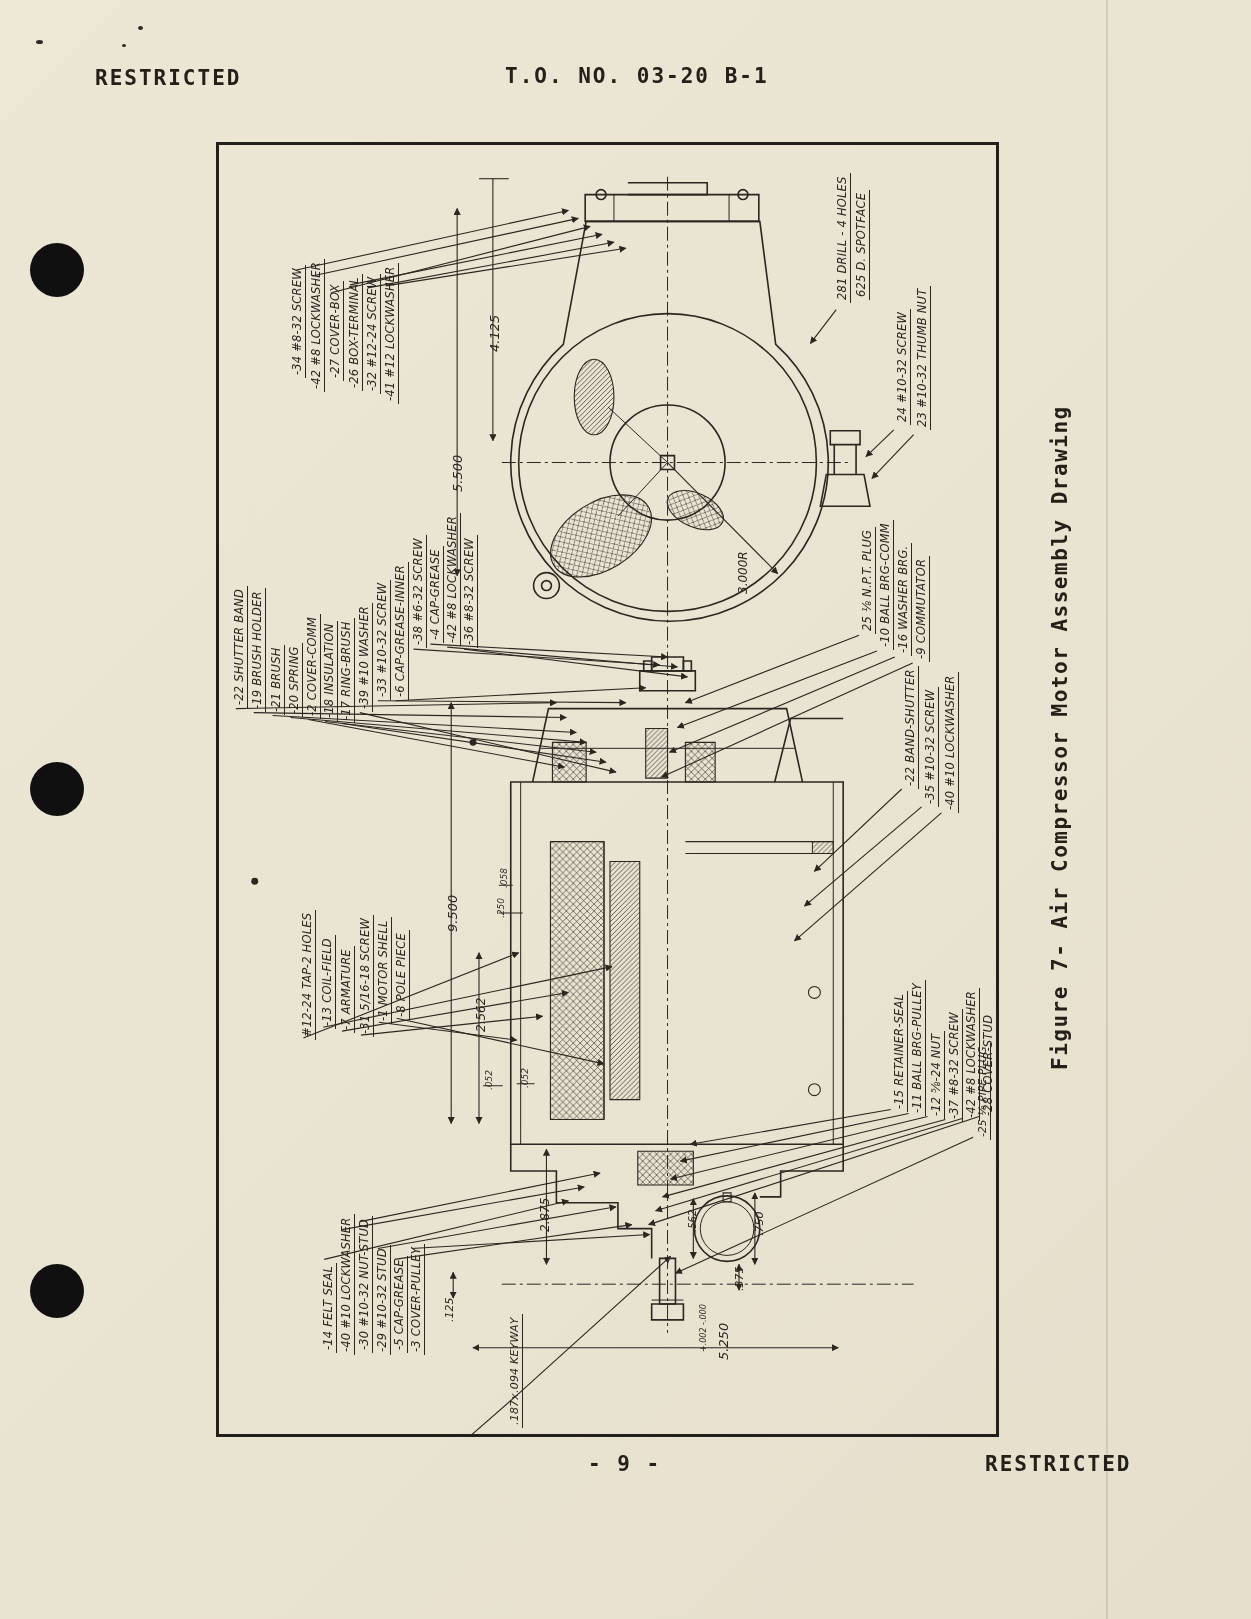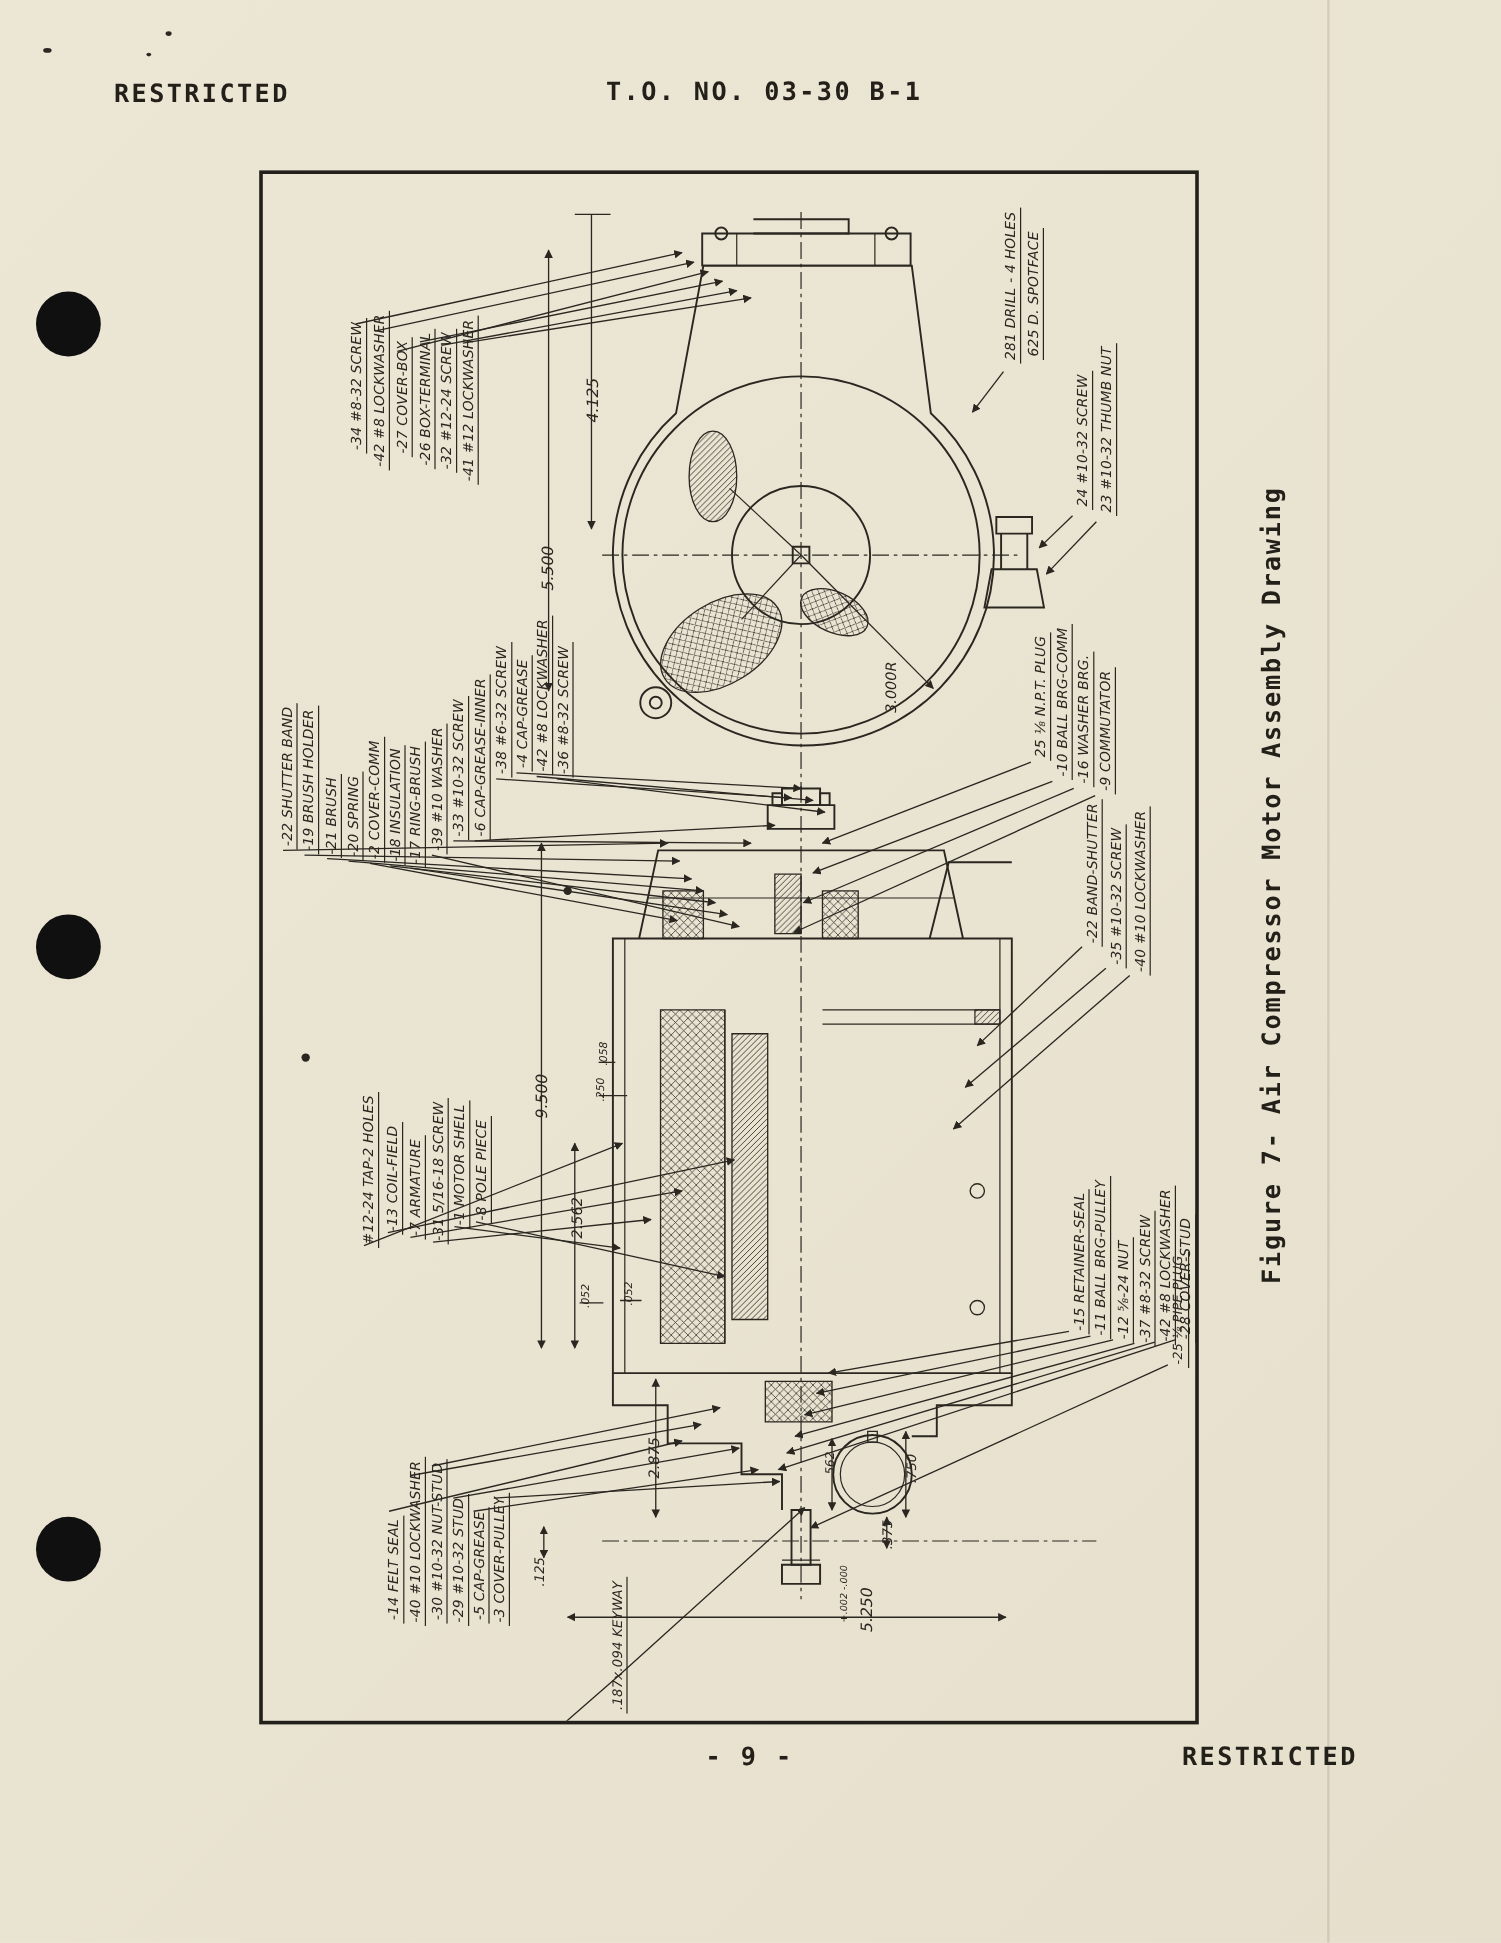--- a/index.html
+++ b/index.html
@@ -20,21 +20,21 @@
       letter-spacing:1.5px;color:#23201a;white-space:nowrap;}
   svg{position:absolute;left:0;top:0;}
   svg *{vector-effect:non-scaling-stroke;}
 </style>
 </head>
 <body>
 
 <div class="page">
 
   <span class="typew" style="left:95px;top:66px">RESTRICTED</span>
-  <span class="typew" style="left:505px;top:64px">T.O. NO. 03-30 B-1</span>
+  <span class="typew" style="left:505px;top:64px">T.O. NO. 03-20 B-1</span>
 
   <div class="punch" style="left:30px;top:243px"></div>
   <div class="punch" style="left:30px;top:762px"></div>
   <div class="punch" style="left:30px;top:1264px"></div>
   <div class="crease" style="left:1106px"></div>
   <div class="speck" style="left:138px;top:26px;width:5px;height:4px"></div>
   <div class="speck" style="left:122px;top:44px;width:4px;height:3px"></div>
   <div class="speck" style="left:36px;top:40px;width:7px;height:4px"></div>
 
   <div class="frame">

